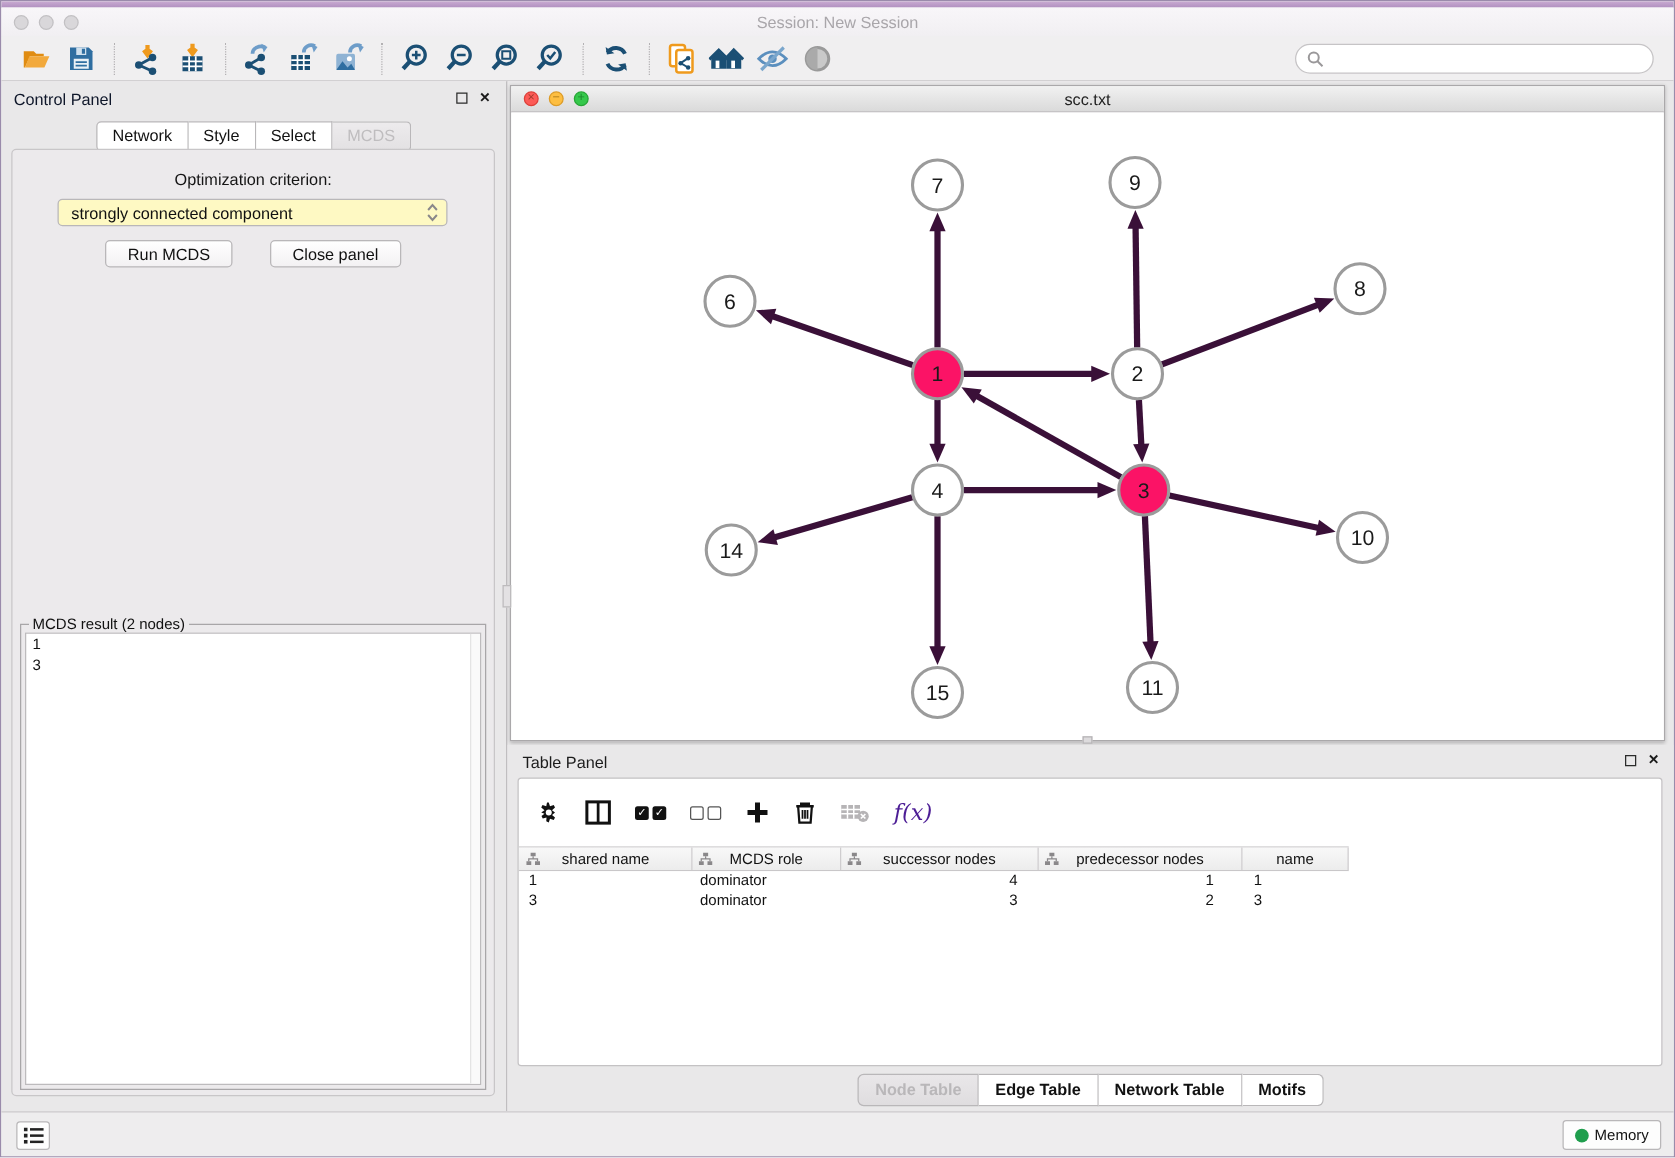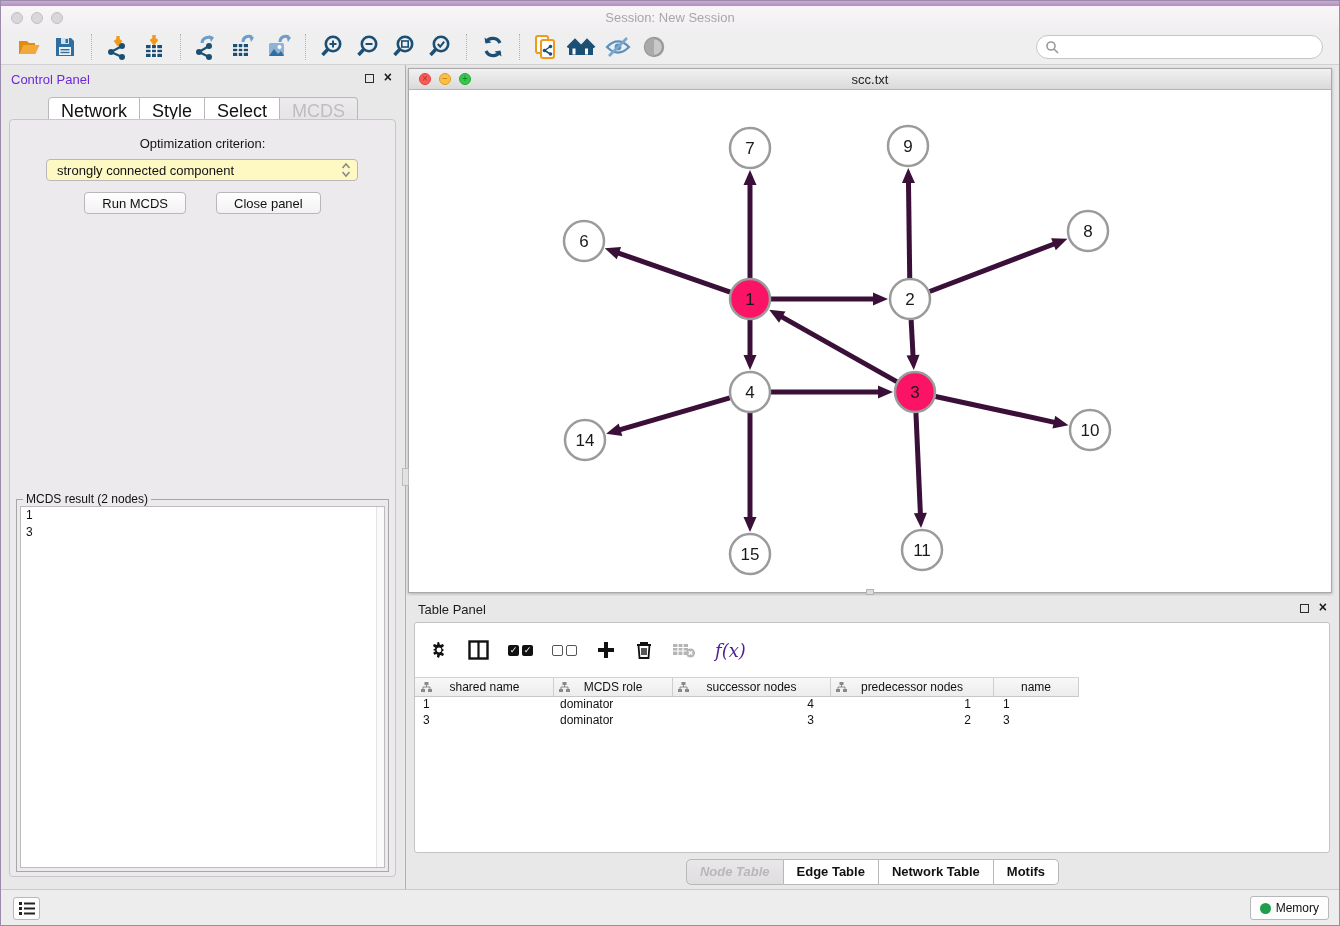--- a/index.html
+++ b/index.html
@@ -21,28 +21,28 @@
   .tb-spacer { flex:1; }
   .search-box { display:flex; align-items:center; width:287px; height:24px; background:#fff; border:1px solid #c6c4c6; border-radius:12px; margin-right:6px; padding:0 8px; }
   .search-box input { border:none; outline:none; flex:1; font-size:12px; margin-left:5px; background:transparent; }
 
   
   .main { position:absolute; left:0; top:64px; right:0; bottom:36px; display:flex; }
 
   
   .control-panel { position:relative; width:405px; background:#e9e8e9; border-right:1px solid #b2b0b2; flex:none; }
   .panel-header { position:absolute; left:0; top:0; right:0; height:26px; }
-  .panel-title { position:absolute; left:10px; top:7px; font-size:13px; color:#6d28d9; }
+  .panel-title { position:absolute; left:10px; top:7px; font-size:13px; color:#0f172a; }
   .float-icon { position:absolute; top:9px; width:9px; height:9px; border:1.6px solid #2b2b2b; background:transparent; }
   .close-icon { position:absolute; top:4px; font-size:14px; font-weight:bold; color:#1b1b1b; }
   .cp-float { right:31px; } .cp-close { right:13px; }
 
   .cp-tabs { position:absolute; top:32px; left:0; right:0; display:flex; justify-content:center; }
   .tabseg { display:flex; }
-  .tabseg .tab { font-size:18px; padding:3px 12px 4px; background:#fff; border:1px solid #b9b7b9; border-left:none; color:#111; cursor:pointer; }
+  .tabseg .tab { font-size:13px; padding:3px 12px 4px; background:#fff; border:1px solid #b9b7b9; border-left:none; color:#111; cursor:pointer; }
   .tabseg .tab:first-child { border-left:1px solid #b9b7b9; border-radius:4px 0 0 4px; }
   .tabseg .tab:last-child { border-radius:0 4px 4px 0; }
   .tabseg .tab.disabled-active { background:linear-gradient(#edebed,#e3e1e3); color:#bfbdbf; }
 
   .cp-content { position:absolute; left:8px; right:9px; top:54px; bottom:12px; background:#eceaec; border:1px solid #c8c6c8; border-radius:4px; }
   .opt-label { position:absolute; top:16px; left:0; right:0; text-align:center; font-size:13px; color:#151515; }
   .criterion-select { position:absolute; top:39px; left:36px; width:312px; height:22px; background:#fef9c3; border:1px solid #b9b7b9; border-radius:4px; display:flex; align-items:center; cursor:pointer; }
   .criterion-select .val { font-size:13px; color:#111; margin-left:10px; flex:1; }
   .stepper { margin-right:6px; display:flex; flex-direction:column; align-items:center; }
   .btn-row { position:absolute; top:72px; left:0; right:0; display:flex; justify-content:center; gap:30px; }
@@ -93,21 +93,21 @@
   .c0 { width:138px; padding-left:8px; }
   .c1 { width:119px; padding-left:7px; }
   .c2 { width:158px; text-align:right; padding-right:16px; }
   .c3 { width:163px; text-align:right; padding-right:22px; }
   .c4 { width:85px;  padding-left:10px; }
 
   .tp-tabs { position:absolute; left:0; right:0; bottom:4px; display:flex; justify-content:center; }
   .tp-tabs .tab { font-size:13px; font-weight:bold; padding:4px 13px 5px; background:#fff; border:1px solid #b9b7b9; border-left:none; color:#111; cursor:pointer; }
   .tp-tabs .tab:first-child { border-left:1px solid #b9b7b9; border-radius:5px 0 0 5px; }
   .tp-tabs .tab:last-child { border-radius:0 5px 5px 0; }
-  .tp-tabs .tab.disabled-active { background:linear-gradient(#e9e7e9,#dfdddf); color:#b9b7b9;font-style:italic; }
+  .tp-tabs .tab.disabled-active { background:linear-gradient(#e9e7e9,#dfdddf); color:#b9b7b9; }
 
   
   .statusbar { position:absolute; left:0; right:0; bottom:0; height:36px; background:#eeedee; border-top:1px solid #cbc9cb; }
   .sb-list-btn { position:absolute; left:12px; top:7px; width:27px; height:23px; background:#fdfdfd; border:1px solid #b9b7b9; border-radius:3px; display:flex; align-items:center; justify-content:center; cursor:pointer; }
   .memory-btn { position:absolute; right:10px; top:6px; height:24px; background:#fdfdfd; border:1px solid #b9b7b9; border-radius:3px; display:flex; align-items:center; padding:0 9px; gap:5px; cursor:pointer; }
   .memory-dot { width:11px; height:11px; border-radius:50%; background:#1f9e4d; }
   .memory-label { font-size:12px; color:#111; }
 </style>
 </head>
 <body>

